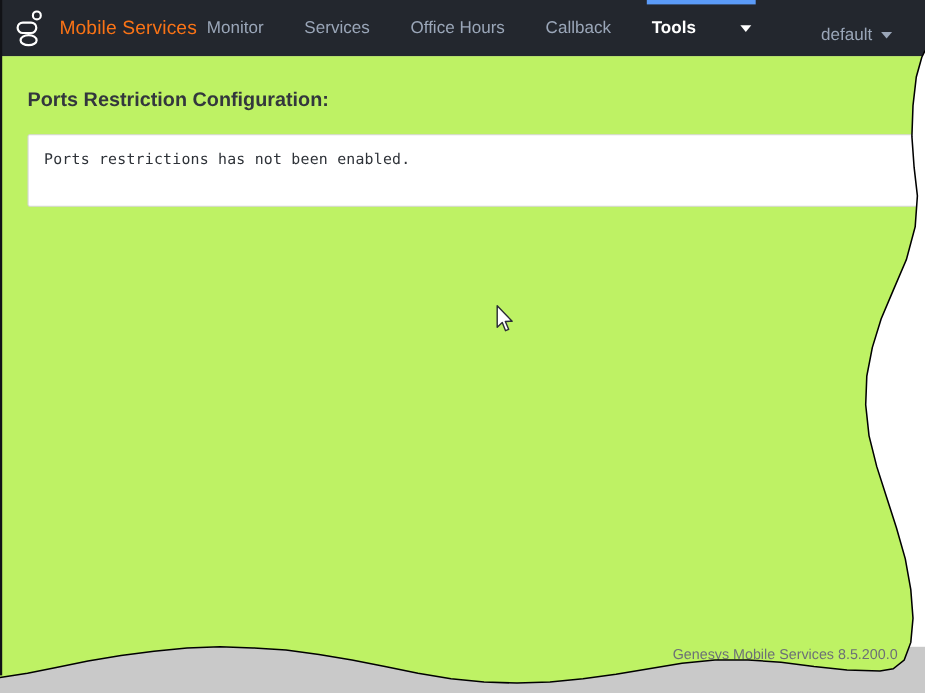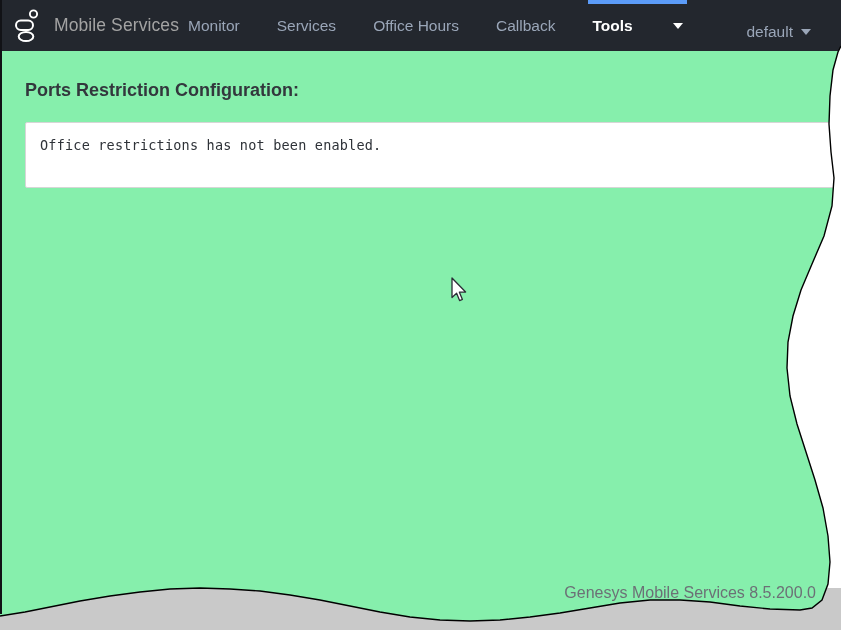--- a/index.html
+++ b/index.html
@@ -81,21 +81,21 @@
     align-items: center;
     gap: 14px;
     cursor: pointer;
   }
   #logo-icon {
     width: 26px;
     height: 34px;
     display: block;
   }
   #brand-title {
-    color: #a3a3a3;
+    color: #f97316;
     font-size: 17.5px;
     font-weight: 500;
     letter-spacing: .1px;
     white-space: nowrap;
     text-align: right;
   }
 
   #mainnav {
     position: absolute;
     left: 188px;
@@ -154,21 +154,21 @@
     white-space: nowrap;
   }
 
   
   #content {
     position: absolute;
     left: 0;
     top: 51px;
     width: 841px;
     height: 579px;
-    background: #86efac;
+    background: #bef264;
     z-index: 10;
   }
   #page-title {
     position: absolute;
     left: 25px;
     top: 29px;
     font-size: 18px;
     font-weight: bold;
     color: #33373d;
     white-space: nowrap;
@@ -192,21 +192,21 @@
     font-size: 13.5px;
     color: #2e3238;
     letter-spacing: .2px;
     white-space: nowrap;
   }
 
   #footer-version {
     position: absolute;
     right: 25px;
     bottom: 28px;
-    font-size: 16px;
+    font-size: 13px;
     color: #6c7076;
     white-space: nowrap;
   }
 
   
   #mouse-cursor {
     position: absolute;
     left: 450px;
     top: 277px;
     width: 20px;
@@ -284,21 +284,21 @@
         </div>
 
       </div>
     </div>
 
     <div id="content">
 
       <div id="page-title">Ports Restriction Configuration:</div>
 
       <div id="result-panel">
-        <div id="result-text">Office restrictions has not been enabled.</div>
+        <div id="result-text">Ports restrictions has not been enabled.</div>
       </div>
 
       <div id="footer-version">Genesys Mobile Services 8.5.200.0</div>
 
     </div>
 
   </div>
 
   <div id="frame-border-left"></div>
 

